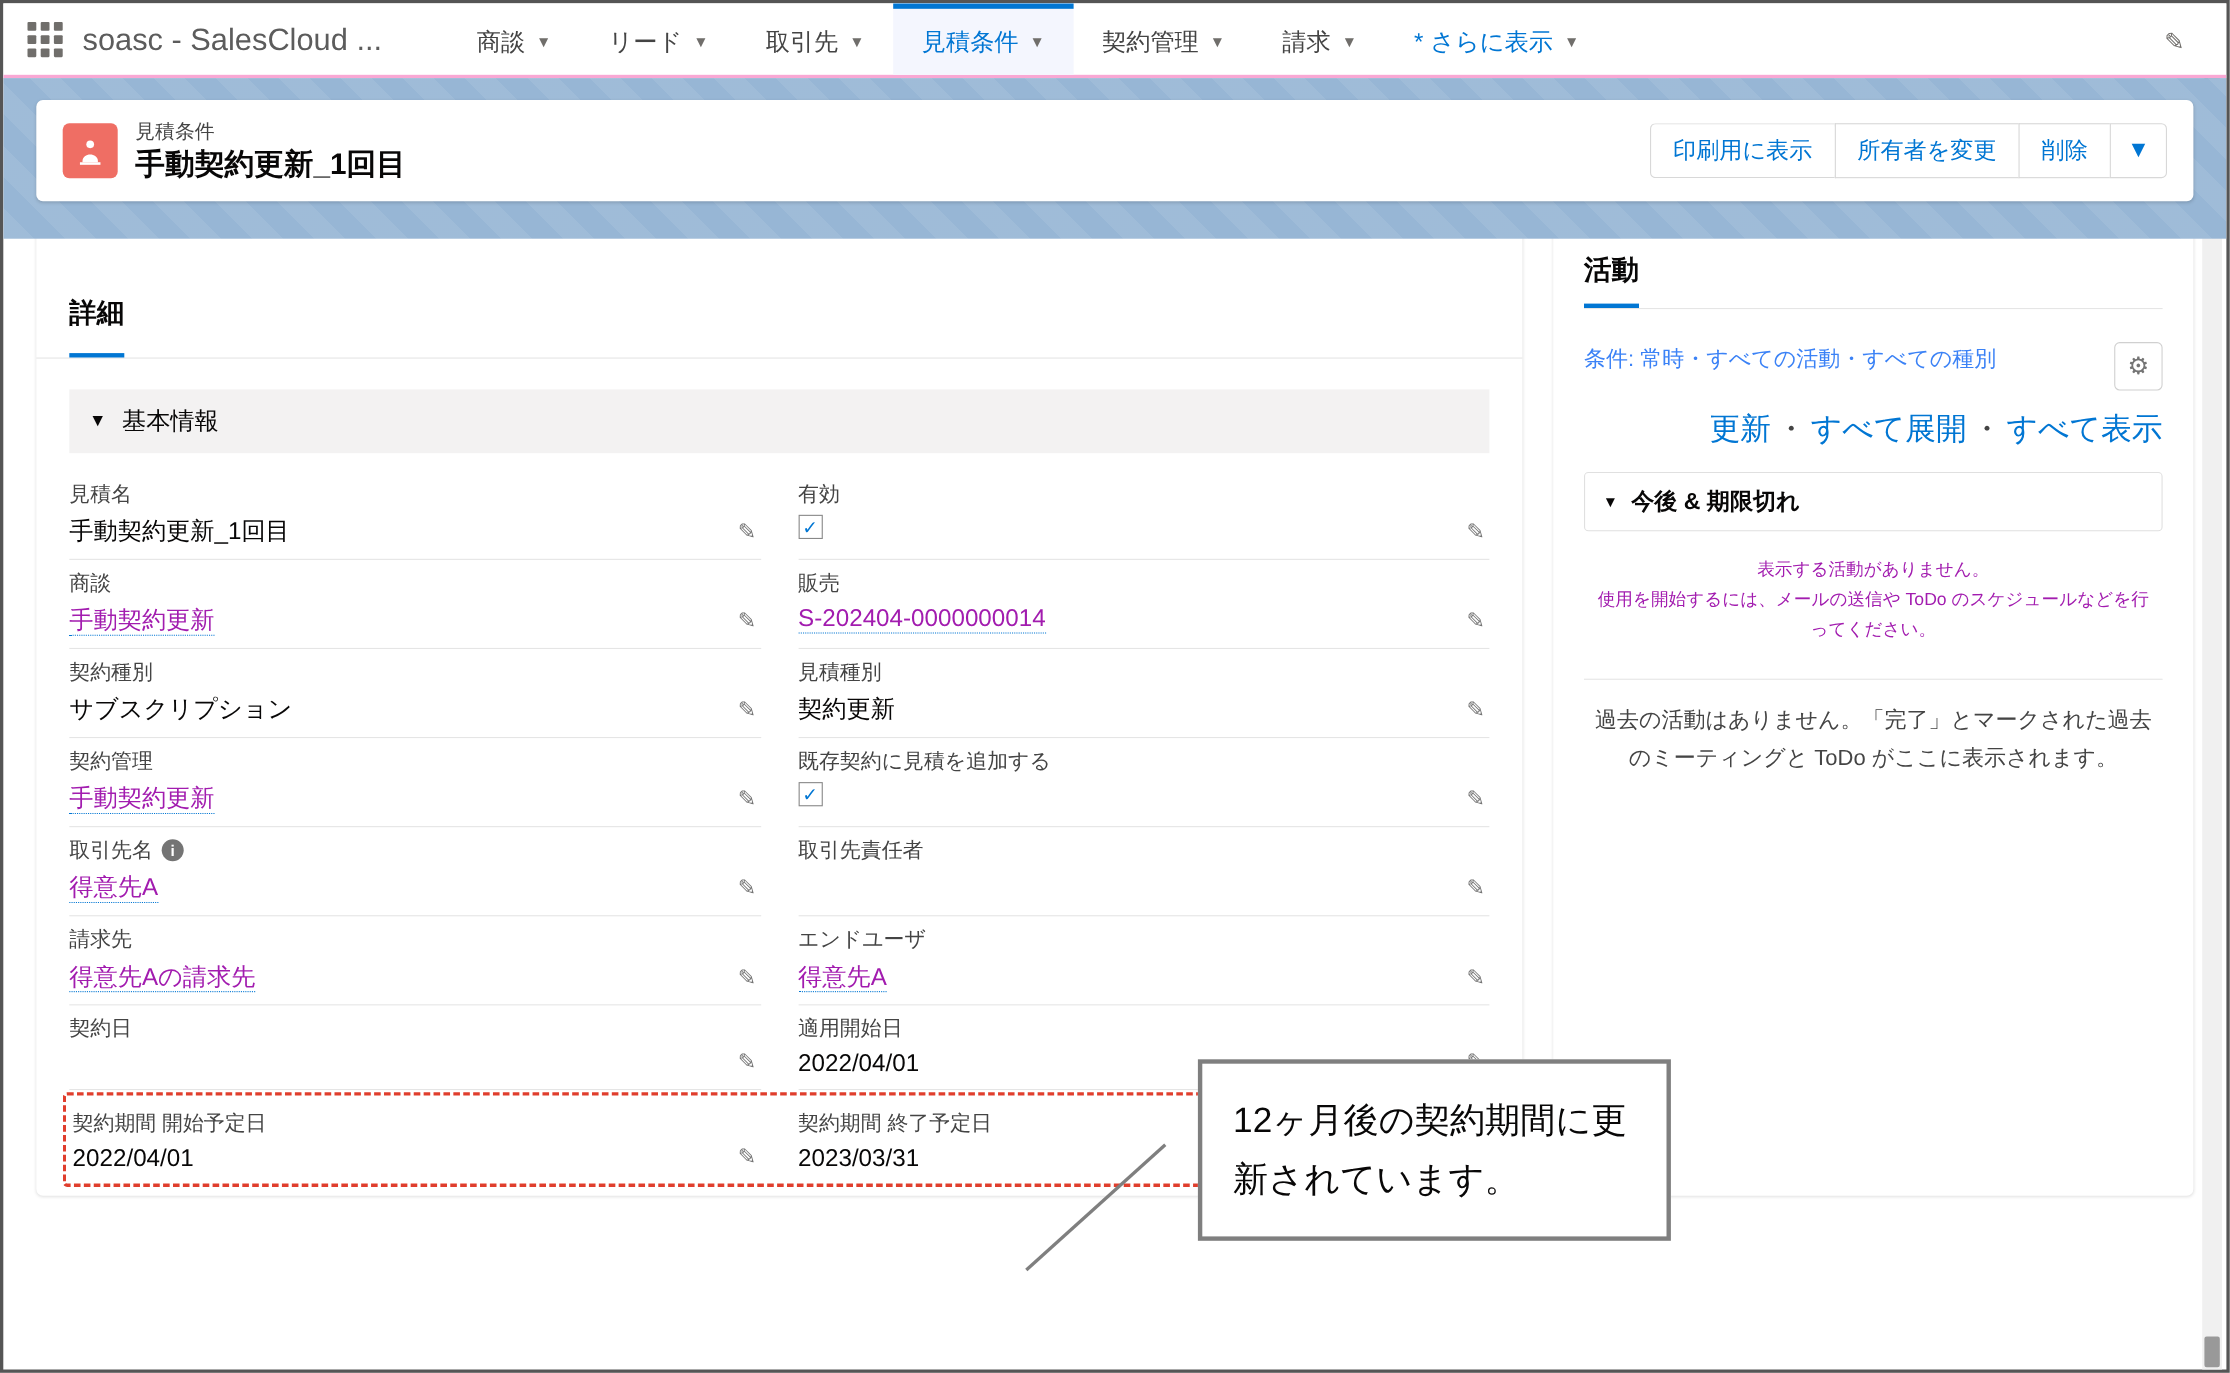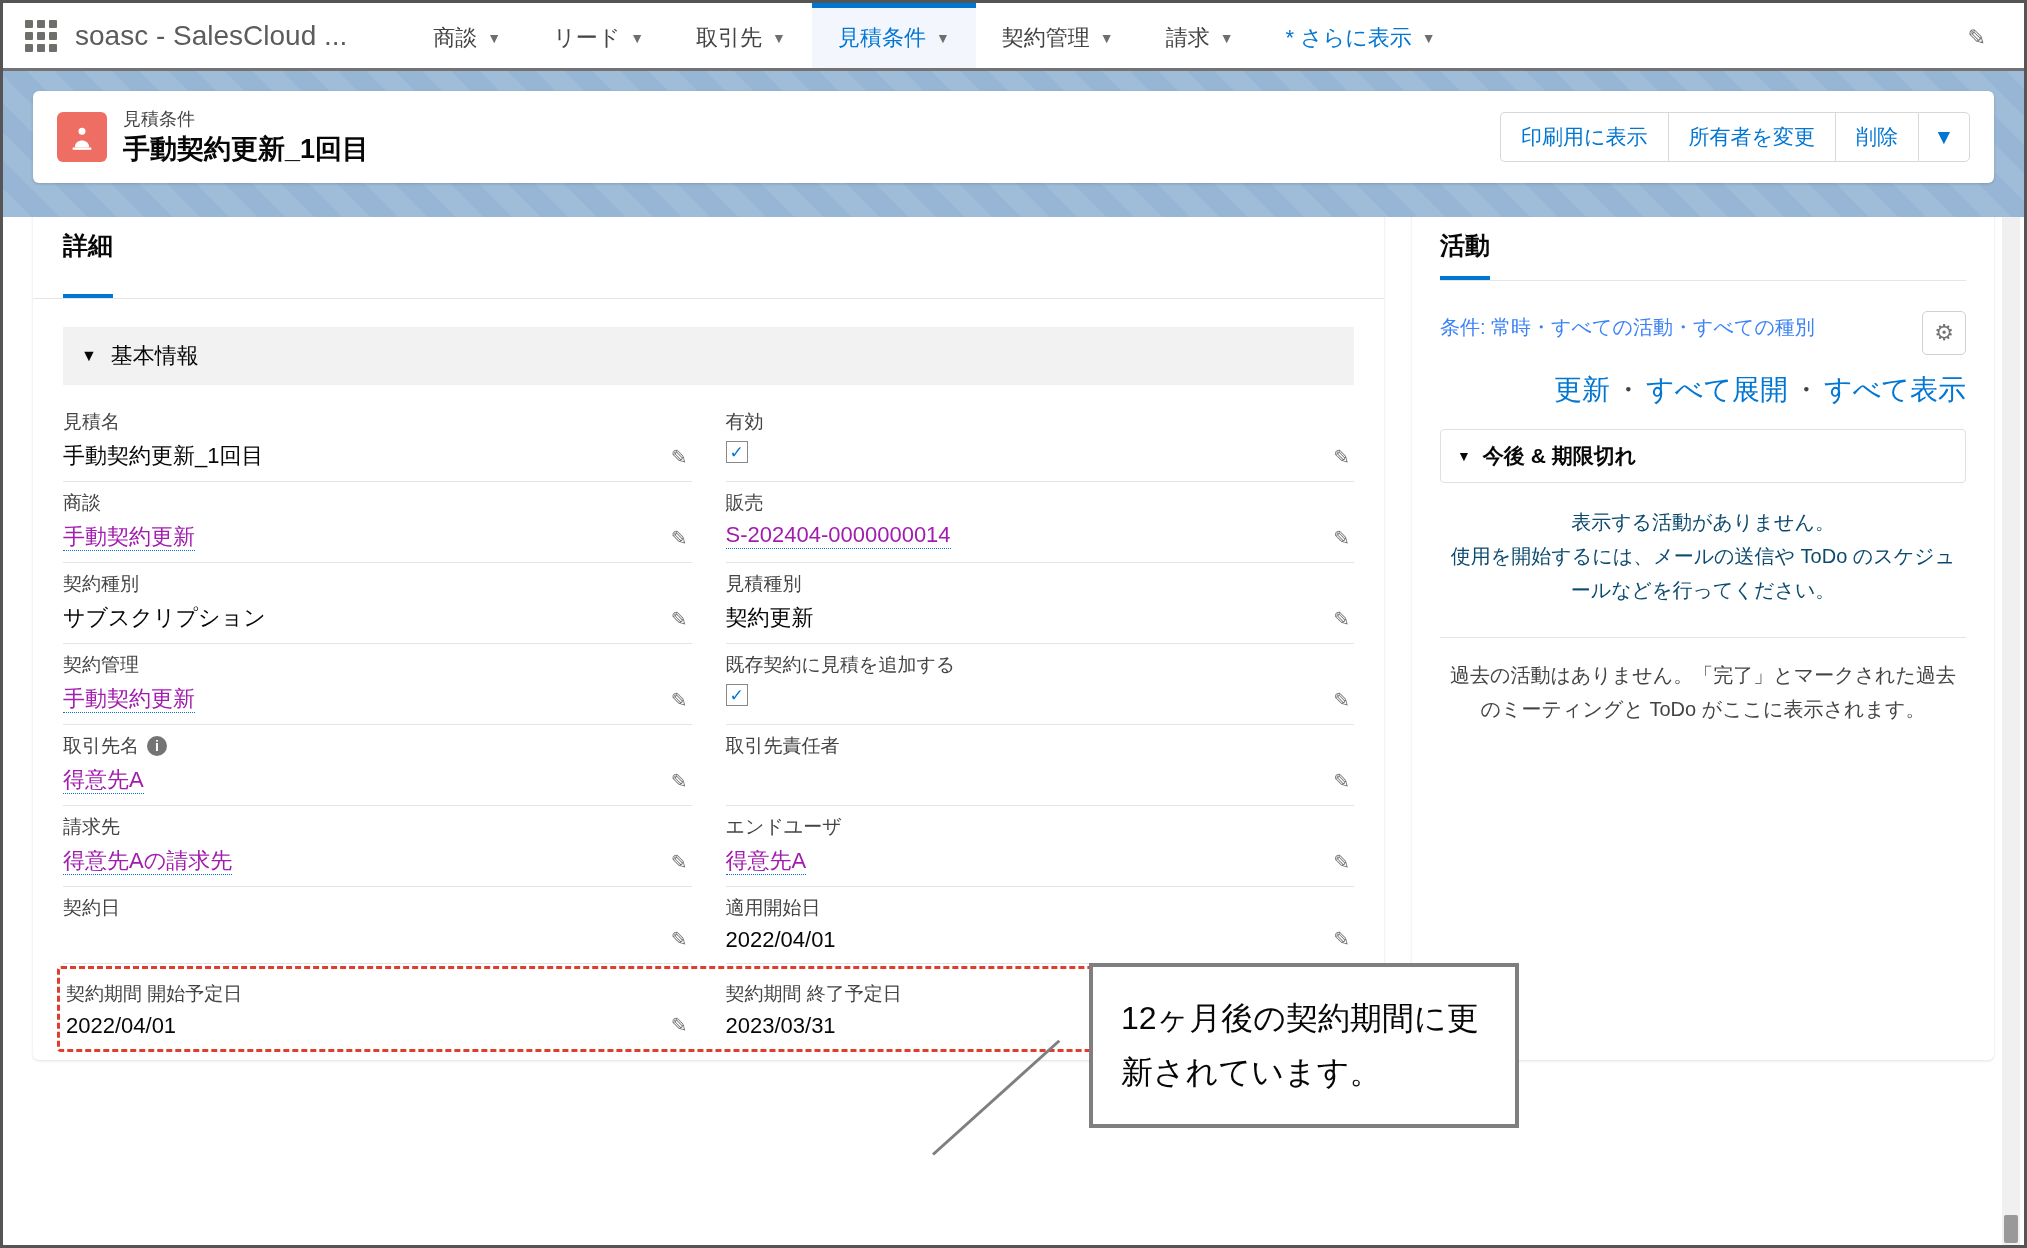--- a/index.html
+++ b/index.html
@@ -4,21 +4,21 @@
 <style>
 * { box-sizing: border-box; margin: 0; padding: 0; }
 body { font-family: -apple-system, BlinkMacSystemFont, "Segoe UI", "Hiragino Sans", "Yu Gothic", sans-serif; background: #f3f2f2; color: #080707; font-size: 20px; }
 
 .app-wrapper { border: 3px solid #555; width: 2027px; height: 1248px; position: relative; overflow: hidden; background: #fff; }
 .scrollbar { position: absolute; right: 4px; top: 4px; width: 18px; height: 100%; background: #f0f0f0; }
 .scrollbar-thumb { position: absolute; right: 2px; top: 6px; width: 14px; height: 90px; background: #999; border-radius: 2px; }
 .scrollbar-thumb.bottom { top: auto; bottom: 6px; height: 28px; }
 
 
-.nav-bar { display: flex; align-items: center; height: 68px; background: #fff; border-bottom: 3px solid #737373; padding-left: 18px; position: relative; }
+.nav-bar { display: flex; align-items: center; height: 68px; background: #fff; border-bottom: 3px solid #f9a8d4; padding-left: 18px; position: relative; }
 .app-launcher { width: 40px; height: 40px; display: flex; align-items: center; justify-content: center; margin-right: 14px; cursor: pointer; }
 .dots { display: grid; grid-template-columns: repeat(3, 8px); grid-template-rows: repeat(3, 8px); gap: 4px; }
 .dots span { width: 8px; height: 8px; background: #706e6b; border-radius: 1px; }
 .app-name { font-size: 28px; color: #5c5c5c; margin-right: 60px; white-space: nowrap; }
 .nav-items { display: flex; height: 100%; }
 .nav-item { display: flex; align-items: center; padding: 0 26px; font-size: 22px; color: #444; cursor: pointer; position: relative; border-top: 4px solid transparent; }
 .nav-item.active { border-top: 5px solid #0176d3; background: #f4f6fe; color: #0176d3; }
 .nav-item .chev { margin-left: 10px; font-size: 14px; color: #706e6b; }
 .nav-item.more { color: #0176d3; }
 .edit-pen { position: absolute; right: 38px; top: 22px; color: #706e6b; font-size: 22px; cursor: pointer; }
@@ -36,21 +36,21 @@
 .btn.first { border-top-left-radius: 5px; border-bottom-left-radius: 5px; }
 .btn.dd { width: 52px; border-top-right-radius: 5px; border-bottom-right-radius: 5px; display: flex; align-items: center; justify-content: center; }
 
 
 .main-area { display: flex; gap: 28px; padding: 0 30px 20px; margin-top: -12px; }
 .panel { background: #fff; border-radius: 6px; box-shadow: 0 1px 3px rgba(0,0,0,0.12); }
 .panel.left { flex: 1; padding: 24px 0 8px; }
 .panel.right { width: 582px; padding: 24px 28px; }
 
 .tabset { padding: 0 30px; }
-.tab { display: inline-block; font-size: 25px; font-weight: 700; padding-bottom: 32px; border-bottom: 4px solid #0176d3; }
+.tab { display: inline-block; font-size: 25px; font-weight: 700; padding-bottom: 20px; border-bottom: 4px solid #0176d3; margin-top: 39px; }
 .tabrule { height: 1px; background: #e5e5e5; margin: 0 0 28px; }
 
 .section-head { background: #f3f2f2; margin: 0 30px 16px; padding: 14px 18px; font-size: 22px; display: flex; align-items: center; cursor: pointer; }
 .section-head .chev { margin-right: 14px; font-size: 16px; }
 
 .fields { display: grid; grid-template-columns: 1fr 1fr; column-gap: 34px; padding: 0 30px; }
 .field { border-bottom: 1px solid #e5e5e5; padding: 8px 0 10px; position: relative; }
 .field .label { font-size: 19px; color: #444; display: flex; align-items: center; gap: 8px; }
 .info-icon { display: inline-flex; width: 20px; height: 20px; background: #747474; color: #fff; border-radius: 50%; align-items: center; justify-content: center; font-size: 14px; font-weight: bold; font-style: normal; }
 .field .value { font-size: 22px; color: #080707; padding-top: 6px; min-height: 30px; }
@@ -66,21 +66,21 @@
 .activity-tab { font-size: 25px; font-weight: 700; border-bottom: 4px solid #0176d3; display: inline-block; padding-bottom: 14px; }
 .activity-rule { height: 1px; background: #e5e5e5; margin: 0 0 30px; }
 .filter-row { display: flex; align-items: flex-start; justify-content: space-between; margin-bottom: 16px; }
 .filter-text { font-size: 20px; color: #3b82f6; line-height: 1.6; }
 .gear-btn { width: 44px; height: 44px; border: 1px solid #d0d0d0; border-radius: 5px; display: flex; align-items: center; justify-content: center; font-size: 22px; color: #747474; cursor: pointer; }
 .link-row { text-align: right; font-size: 28px; margin-bottom: 20px; }
 .link-row a { color: #0176d3; text-decoration: none; }
 .link-row .sep { color: #444; margin: 0 4px; }
 .collapse-sec { border: 1px solid #e0e0e0; border-radius: 4px; padding: 12px 16px; font-size: 21px; font-weight: 600; display: flex; align-items: center; cursor: pointer; margin-bottom: 18px; }
 .collapse-sec .chev { margin-right: 12px; font-size: 14px; }
-.no-activity { text-align: center; font-size: 20px; color: #0c4a6e; line-height: 1.7; padding: 4px 8px 20px; }
+.no-activity { text-align: center; font-size: 16px; color: #a21caf; line-height: 1.7; padding: 4px 8px 20px; }
 .activity-divider { height: 1px; background: #e5e5e5; margin: 10px 0 20px; }
 .past-text { font-size: 20px; color: #444; line-height: 1.7; text-align: center; }
 
 
 .callout { position: absolute; left: 1086px; top: 960px; width: 430px; background: #fff; border: 4px solid #7f7f7f; padding: 24px 28px; font-size: 32px; line-height: 1.7; z-index: 10; }
 .callout-line { position: absolute; width: 170px; height: 3px; background: #7f7f7f; transform-origin: left center; left: 930px; top: 1150px; transform: rotate(-42deg); z-index: 9; }
 
 svg { display: block; }
 </style>
 </head>

